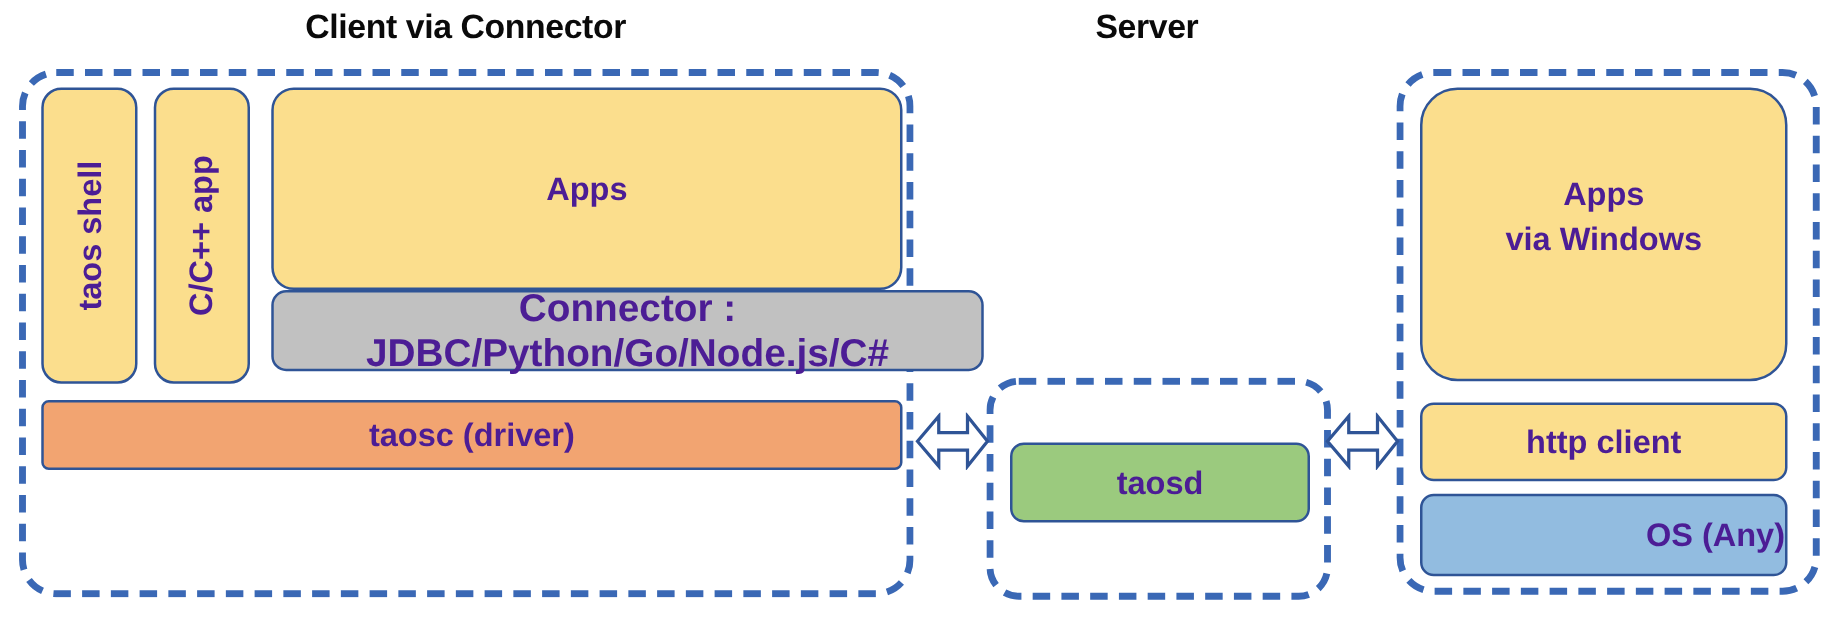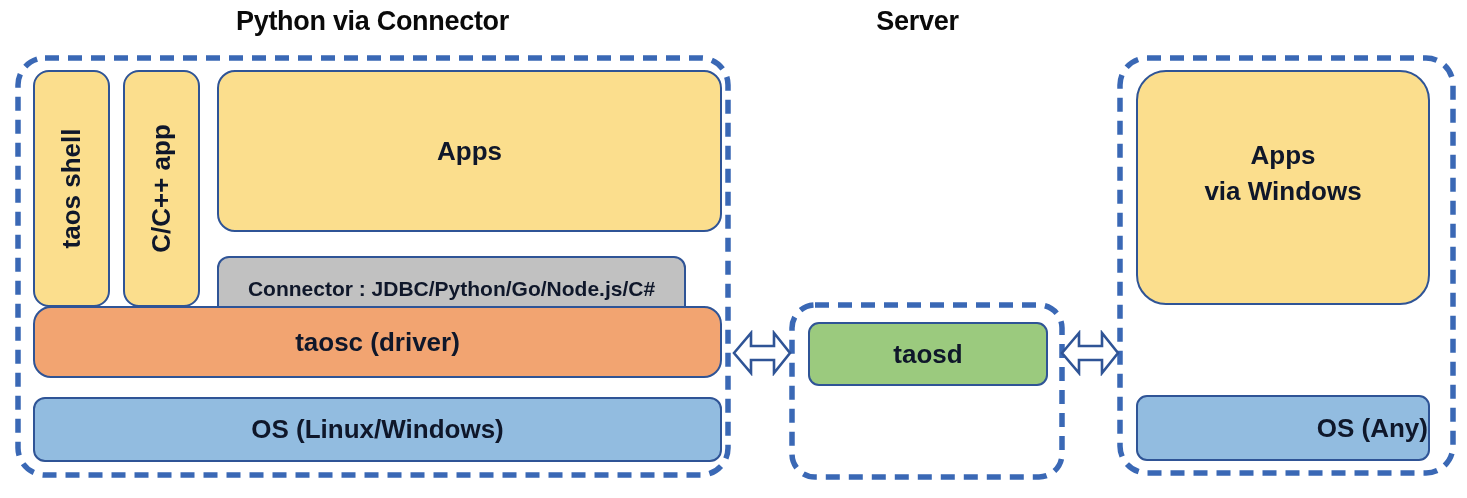--- a/index.html
+++ b/index.html
@@ -30,35 +30,35 @@
   .d-rest   { left: 1117px; top: 55px;  }
 
   .box {
     position: absolute;
     box-sizing: border-box;
     border: 2.5px solid #2F5496;
     display: flex;
     align-items: center;
     justify-content: center;
     font-weight: 700;
-    color: #0f172a;
+    color: #4c1d95;
     font-size: 26px;
     text-align: center;
   }
   .yellow { background: #FBDE8D; }
   .orange { background: #F2A471; }
   .blue   { background: #92BCE0; }
-  .green  { background: #9BCA7E; }
+  .green  { background: #9BCA7E; margin-top: 32px; }
   .gray   { background: #C1C1C1; }
 
   .b-taos-shell { left: 33px;  top: 70px;  width: 77px;  height: 237px; border-radius: 16px; }
   .b-cpp-app    { left: 123px; top: 70px;  width: 77px;  height: 237px; border-radius: 16px; }
   .b-apps       { left: 217px; top: 70px;  width: 505px; height: 162px; border-radius: 18px; }
-  .b-connector  { left: 217px; top: 256px; width: 469px; height: 65px;  border-radius: 12px; font-size: 21px; }
-  .b-taosc      { left: 33px;  top: 306px; width: 689px; height: 72px;  border-radius: 18px; }
+  .b-connector  { left: 217px; top: 232px; width: 570px; height: 65px;  border-radius: 12px; font-size: 31px; }
+  .b-taosc      { left: 33px;  top: 320px; width: 689px; height: 56px;  border-radius: 6px; }
   .b-os-left    { left: 33px;  top: 397px; width: 689px; height: 65px;  border-radius: 12px; }
 
   .b-taosd      { left: 808px; top: 322px; width: 240px; height: 64px;  border-radius: 11px; }
   .b-os-server  { left: 808px; top: 398px; width: 240px; height: 64px;  border-radius: 11px; }
 
   .b-apps-rest  { left: 1136px; top: 70px;  width: 294px; height: 235px; border-radius: 30px; flex-direction: column; line-height: 1.35; padding-bottom: 28px; }
   .b-http       { left: 1136px; top: 322px; width: 294px; height: 63px;  border-radius: 11px; }
   .b-os-rest    { left: 1136px; top: 395px; width: 294px; height: 66px;  border-radius: 11px; justify-content: flex-end; }
 
   .vtext {
@@ -68,21 +68,21 @@
 
   svg.arrow { position: absolute; }
   .a-left  { left: 732px;  top: 330px; }
   .a-right { left: 1060px; top: 330px; }
 </style>
 </head>
 <body>
 
 <div class="canvas">
 
-  <div class="title t-left">Python via Connector</div>
+  <div class="title t-left">Client via Connector</div>
   <div class="title t-server">Server</div>
 
   <svg class="dash d-left" width="716" height="423" viewBox="0 0 716 423">
     <rect x="3" y="3" width="710" height="417" rx="27" fill="none" stroke="#3A68B5" stroke-width="5.5" stroke-dasharray="14 9"></rect>
   </svg>
   <svg class="dash d-server" width="276" height="178" viewBox="0 0 276 178">
     <rect x="3" y="3" width="270" height="172" rx="23" fill="none" stroke="#3A68B5" stroke-width="5.5" stroke-dasharray="14 9"></rect>
   </svg>
   <svg class="dash d-rest" width="339" height="421" viewBox="0 0 339 421">
     <rect x="3" y="3" width="333" height="415" rx="27" fill="none" stroke="#3A68B5" stroke-width="5.5" stroke-dasharray="14 9"></rect>
@@ -96,31 +96,31 @@
   </div>
   <div class="box yellow b-apps">
     <span>Apps</span>
   </div>
   <div class="box gray b-connector">
     <span>Connector : JDBC/Python/Go/Node.js/C#</span>
   </div>
   <div class="box orange b-taosc">
     <span>taosc (driver)</span>
   </div>
-  <div class="box blue b-os-left">
-    <span>OS (Linux/Windows)</span>
-  </div>
 
   <div class="box green b-taosd">
     <span>taosd</span>
   </div>
 
   <div class="box yellow b-apps-rest">
     <span>Apps</span>
     <span>via Windows</span>
+  </div>
+  <div class="box yellow b-http">
+    <span>http client</span>
   </div>
   <div class="box blue b-os-rest">
     <span>OS (Any)</span>
   </div>
 
   <svg class="arrow a-left" width="60" height="46" viewBox="0 0 60 46">
     <polygon points="2,23 19,3 19,16 42,16 42,3 58,23 42,43 42,30 19,30 19,43" fill="#ffffff" stroke="#2F5496" stroke-width="2.6" stroke-linejoin="miter"></polygon>
   </svg>
   <svg class="arrow a-right" width="60" height="46" viewBox="0 0 60 46">
     <polygon points="2,23 19,3 19,16 42,16 42,3 58,23 42,43 42,30 19,30 19,43" fill="#ffffff" stroke="#2F5496" stroke-width="2.6" stroke-linejoin="miter"></polygon>

